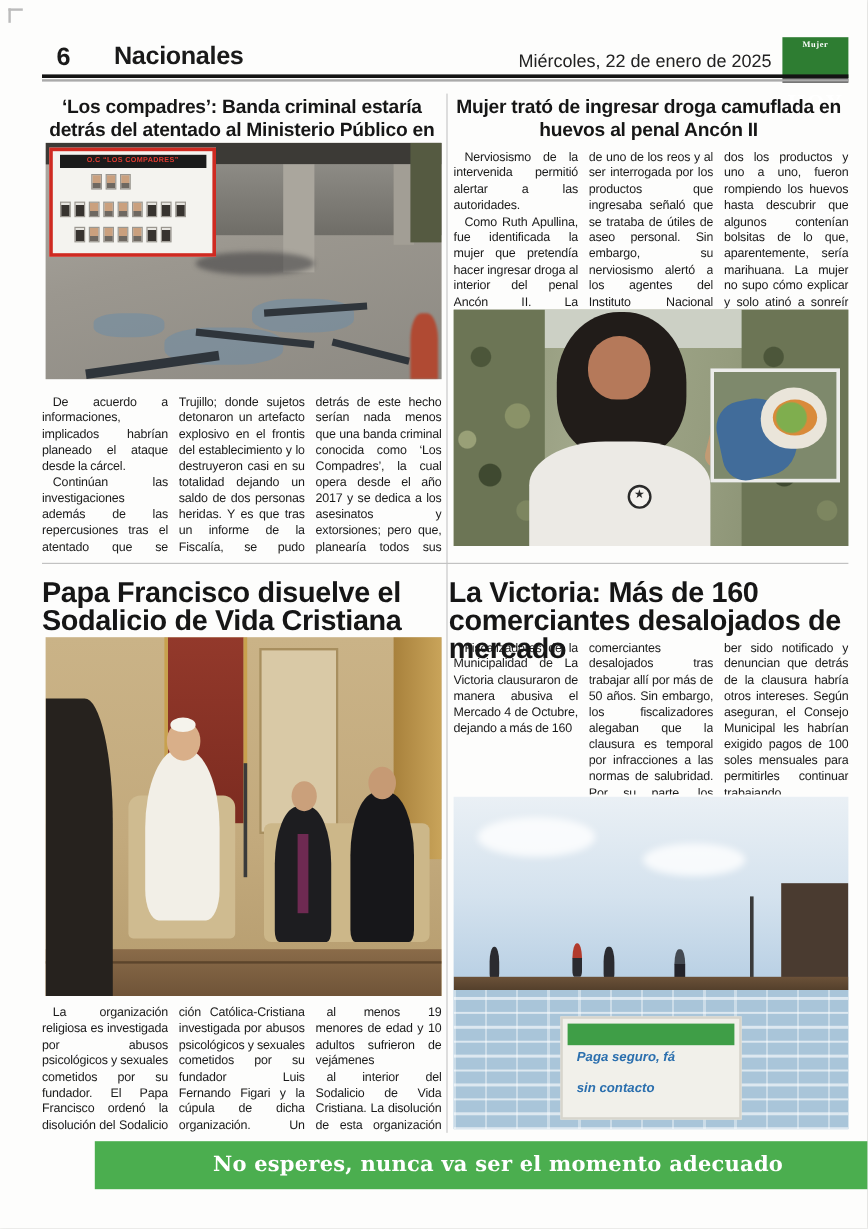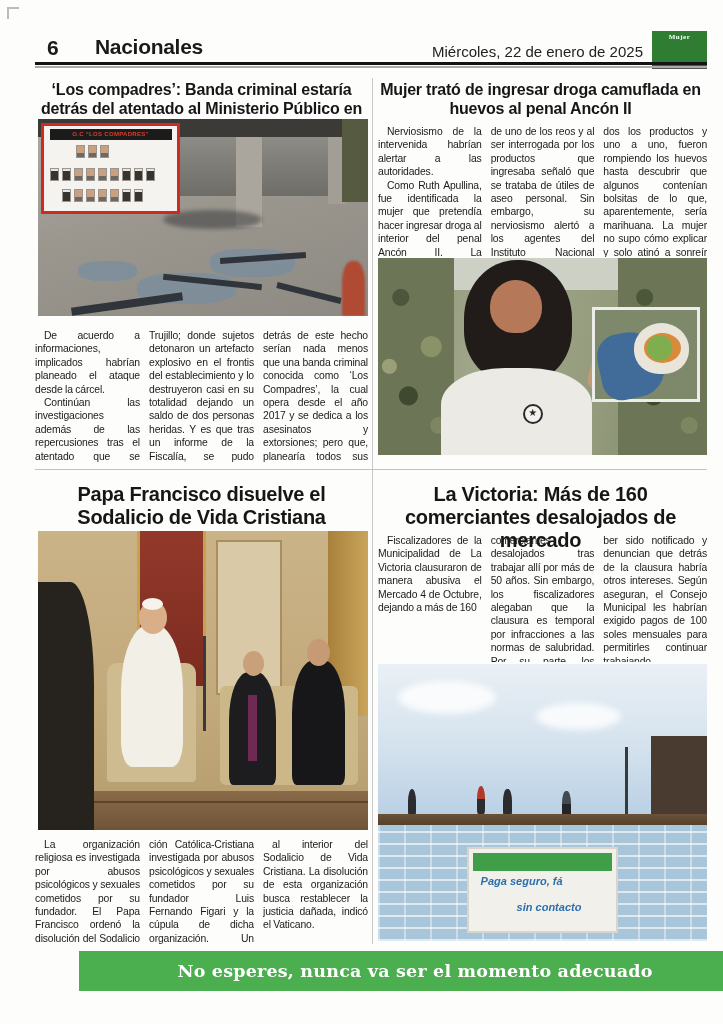--- a/index.html
+++ b/index.html
@@ -18,21 +18,21 @@
   .logo-top{font-size:7px;font-weight:700;padding-top:2px;letter-spacing:.5px;}
   .logo-main{font-size:19px;font-weight:700;letter-spacing:1px;line-height:20px;margin-top:36px;}
   .logo-shadow{right:16px;top:65px;width:55px;height:4px;background:#555;}
   .header-rule-dark{left:35px;top:62px;width:672px;height:3px;background:#141414;}
   .header-rule-light{left:35px;top:66px;width:672px;height:2px;background:#aaa;}
   
   .vdivider{left:372px;top:78px;width:1px;height:866px;background:#c8c8c8;}
   .hdivider{left:35px;top:469px;width:672px;height:1px;background:#c2c2c2;}
   
   .headline-sm{font-size:16px;line-height:19px;font-weight:700;text-align:center;color:#161616;letter-spacing:-.2px;}
-  .headline-lg{font-size:20px;line-height:23px;font-weight:700;text-align:center;color:#161616;letter-spacing:-.3px;}
+  .headline-lg{font-size:24px;line-height:23px;font-weight:700;text-align:left;color:#161616;letter-spacing:-.3px;}
   #a1-headline{left:35px;top:80px;width:333px;}
   #a2-headline{left:374px;top:80px;width:333px;}
   #a3-headline{left:35px;top:483px;width:333px;}
   #a4-headline{left:374px;top:483px;width:333px;}
   
   .body-cols{display:flex;gap:9px;overflow:hidden;}
   .col{flex:1 1 0;overflow:hidden;}
   .col p{margin:0;font-size:10.4px;line-height:13.4px;text-align:justify;text-indent:9px;
          letter-spacing:-.15px;word-spacing:-.3px;hyphens:none;}
   .col p.cont{text-indent:0;}
@@ -125,21 +125,21 @@
   .f1{left:9%;top:45%;}
   .f2{left:30%;top:44%;background:linear-gradient(#b23a2c 45%,#2b2b30 45%);border-radius:45% 45% 18% 18%;}
   .f3{left:38%;top:45%;}
   .f4{left:56%;top:46%;background:linear-gradient(#444a52 45%,#23232a 45%);}
   .p4-wall{left:0;right:0;bottom:0;height:42%;background-color:#a9c5d9;
            background-image:repeating-linear-gradient(0deg,rgba(255,255,255,.6) 0 2px,transparent 2px 12px),
                             repeating-linear-gradient(90deg,rgba(255,255,255,.4) 0 2px,transparent 2px 26px);}
   .wall-banner{left:27%;bottom:3%;width:46%;height:31%;background:#f1f0ea;border:2px solid #d7d5cc;box-sizing:border-box;}
   .wb-strip{left:3%;top:5%;width:94%;height:22%;background:#3f9e47;}
   .wb-line1{left:8%;top:32%;width:88%;color:#2b6fae;font-weight:700;font-size:11px;font-style:italic;}
-  .wb-line2{left:8%;top:64%;width:88%;color:#2b6fae;font-weight:700;font-size:11px;font-style:italic;margin-left:36px;}
+  .wb-line2{left:8%;top:64%;width:88%;color:#2b6fae;font-weight:700;font-size:11px;font-style:italic;}
   
   #footer-banner{left:35px;top:951px;width:672px;height:40px;background:#4bae4f;
                  display:flex;align-items:center;justify-content:center;margin-left:44px;}
   #footer-banner span{color:#fff;font-family:"DejaVu Serif",serif;font-weight:700;font-size:17.5px;letter-spacing:.2px;}
 </style>
 </head>
 <body>
 
 <div class="page">
   <div class="abs corner-mark"></div>
@@ -212,21 +212,21 @@
       <p class="cont">Trujillo; donde sujetos detonaron un artefacto explosivo en el frontis del establecimiento y lo destruyeron casi en su totalidad dejando un saldo de dos personas heridas. Y es que tras un informe de la Fiscalía, se pudo conocer que los autores</p>
     </div>
     <div class="col">
       <p class="cont">detrás de este hecho serían nada menos que una banda criminal conocida como ‘Los Compadres’, la cual opera desde el año 2017 y se dedica a los asesinatos y extorsiones; pero que, planearía todos sus delitos desde centros penitenciarios.</p>
     </div>
   </div>
 
   <div id="a2-headline" class="abs headline-sm">Mujer trató de ingresar droga camuflada en huevos al penal Ancón II</div>
   <div id="a2-body" class="abs body-cols">
     <div class="col">
-      <p>Nerviosismo de la intervenida habrían alertar a las autoridades.</p>
+      <p>Nerviosismo de la intervenida permitió alertar a las autoridades.</p>
       <p>Como Ruth Apullina, fue identificada la mujer que pretendía hacer ingresar droga al interior del penal Ancón II. La intervenida se identificó como hermana</p>
     </div>
     <div class="col">
       <p class="cont">de uno de los reos y al ser interrogada por los productos que ingresaba señaló que se trataba de útiles de aseo personal. Sin embargo, su nerviosismo alertó a los agentes del Instituto Nacional Penitenciario del Perú (INPE) pidieron que muestre to-</p>
     </div>
     <div class="col">
       <p class="cont">dos los productos y uno a uno, fueron rompiendo los huevos hasta descubrir que algunos contenían bolsitas de lo que, aparentemente, sería marihuana. La mujer no supo cómo explicar y solo atinó a sonreír de forma nerviosa.</p>
     </div>
   </div>
   <div id="a2-photo" class="abs photo">
@@ -266,20 +266,21 @@
     <div class="p3-figure-left"></div>
   </div>
   <div id="a3-body" class="abs body-cols">
     <div class="col">
       <p>La organización religiosa es investigada por abusos psicológicos y sexuales cometidos por su fundador. El Papa Francisco ordenó la disolución del Sodalicio de Vida Cristiana, una organiza-</p>
     </div>
     <div class="col">
       <p class="cont">ción Católica-Cristiana investigada por abusos psicológicos y sexuales cometidos por su fundador Luis Fernando Figari y la cúpula de dicha organización. Un informe reveló que</p>
     </div>
     <div class="col">
+      <p>al menos 19 menores de edad y 10 adultos sufrieron de vejámenes</p>
       <p>al interior del Sodalicio de Vida Cristiana. La disolución de esta organización busca restablecer la justicia dañada, indicó el Vaticano.</p>
     </div>
   </div>
 
   <div id="a4-headline" class="abs headline-lg">La Victoria: Más de 160 comerciantes desalojados de mercado</div>
   <div id="a4-body" class="abs body-cols">
     <div class="col">
       <p>Fiscalizadores de la Municipalidad de La Victoria clausuraron de manera abusiva el Mercado 4 de Octubre, dejando a más de 160</p>
     </div>
     <div class="col">

